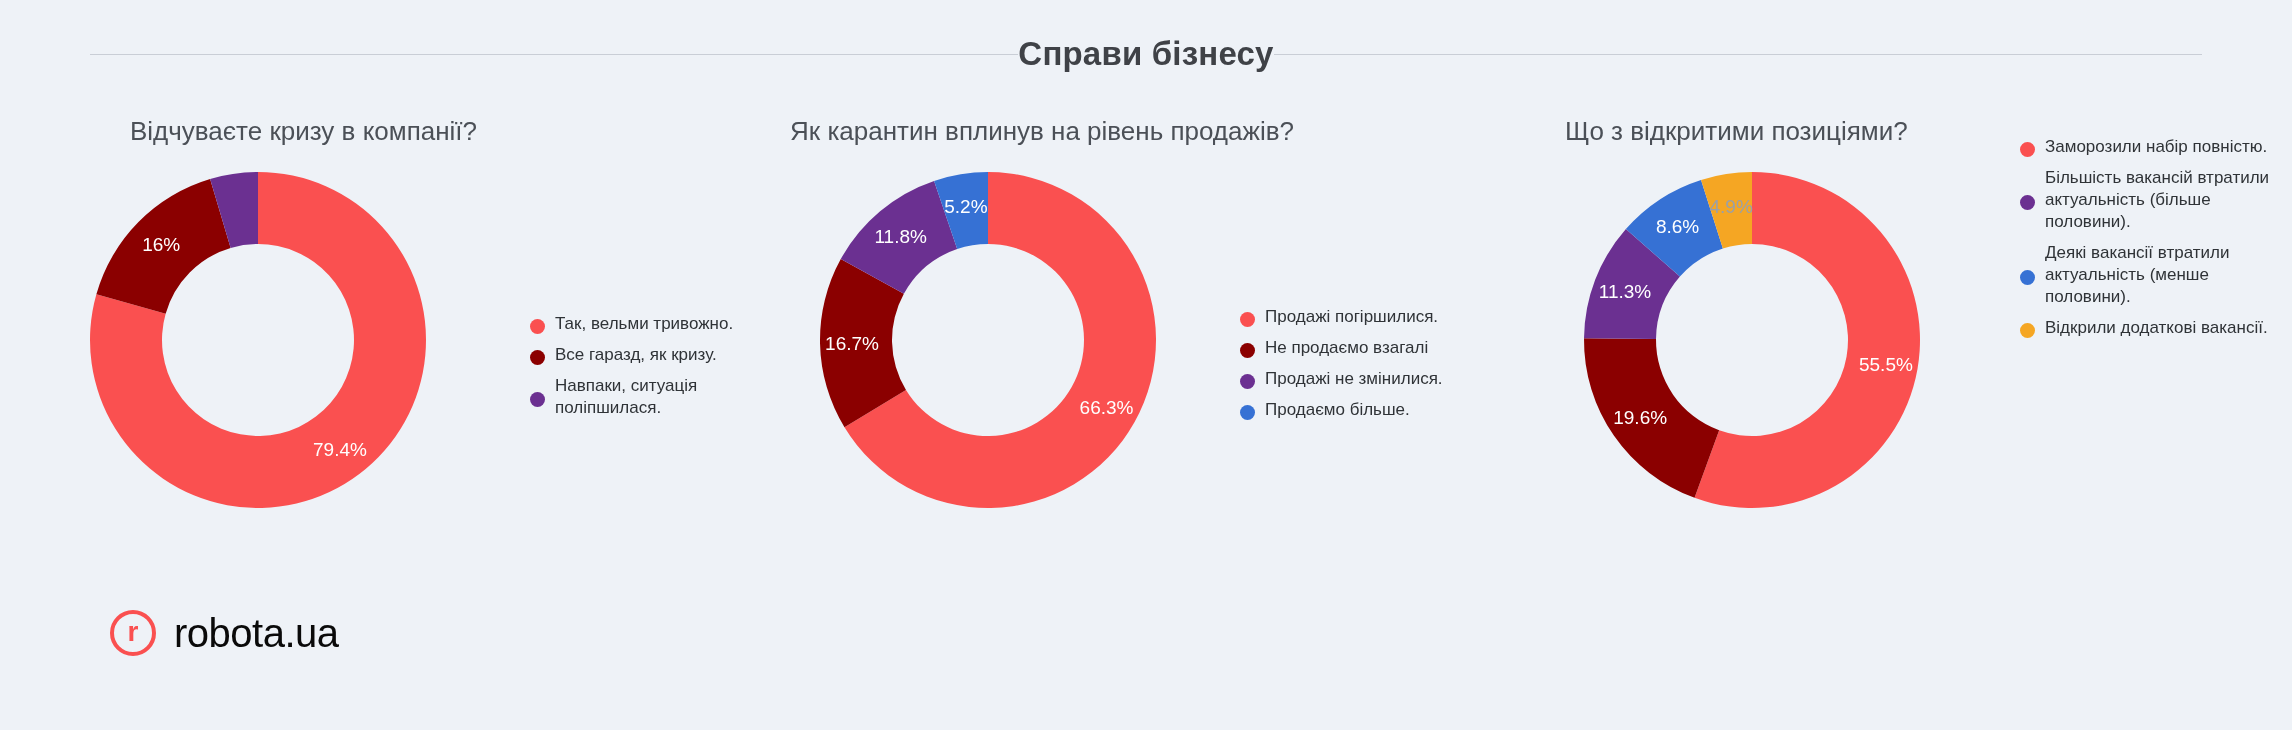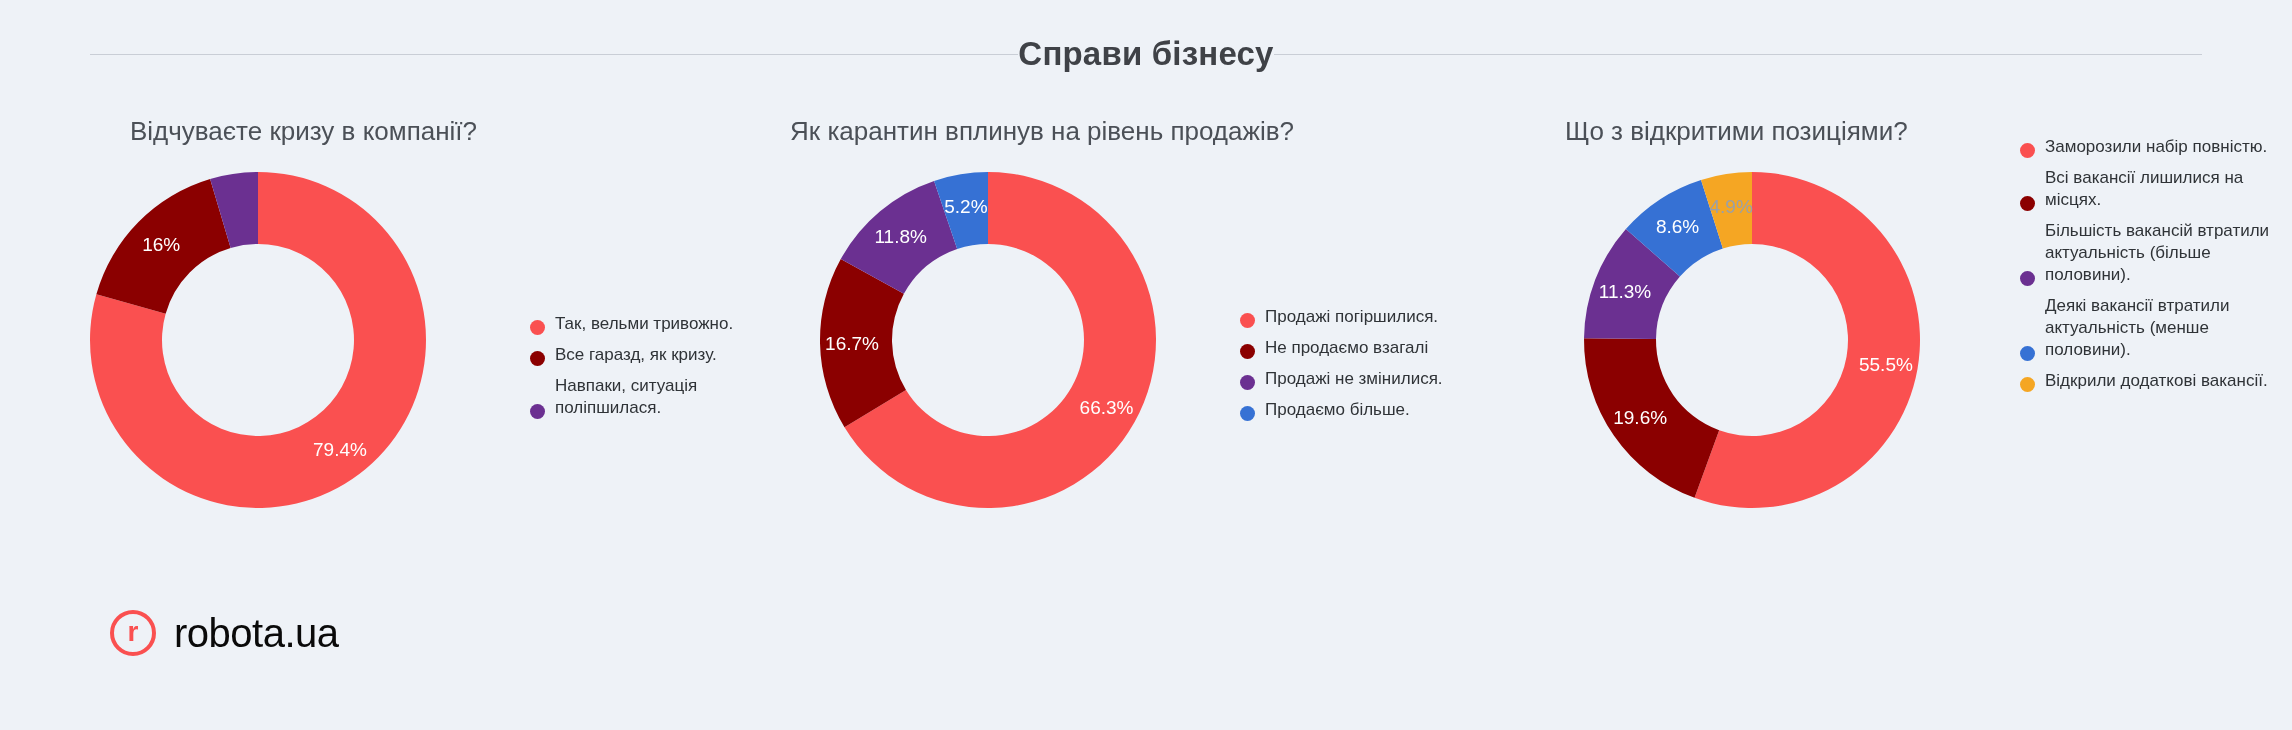--- a/index.html
+++ b/index.html
@@ -95,21 +95,21 @@
   
   .legend {
     position: absolute;
   }
   .panel-1 .legend { left: 530px; top: 205px; width: 230px; }
   .panel-2 .legend { left: 480px; top: 198px; width: 250px; }
   .panel-3 .legend { left: 500px; top: 28px;  width: 270px; }
 
   .legend-row {
     display: flex;
-    align-items: flex-end;
+    align-items: center;
     margin-bottom: 9px;
   }
   .legend-dot {
     flex: 0 0 auto;
     width: 15px;
     height: 15px;
     border-radius: 50%;
     margin-top: 4px;
     margin-right: 10px;
   }
@@ -237,24 +237,20 @@
           <path d="M 119.04073665626291 9.915167865710487 A 168 168 0 0 1 170.0000000000001 2 L 170.00000000000006 74 A 96 96 0 0 0 140.88042094643595 78.52295306612028 Z" fill="#f5a623"></path>
           <text x="149.12630494211476" y="42.61142587767955" text-anchor="middle" class="slice-label dark">4.9%</text>
         </svg>
     </div>
     <div class="legend">
       <div class="legend-row">
         <span class="legend-dot" style="background:#fa5050"></span>
         <span class="legend-text">Заморозили набір повністю.</span>
       </div>
       <div class="legend-row">
-        <span class="legend-dot" style="background:#8b0000"></span>
-        <span class="legend-text">Всі вакансії лишилися на місцях.</span>
-      </div>
-      <div class="legend-row">
         <span class="legend-dot" style="background:#6b3091"></span>
         <span class="legend-text">Більшість вакансій втратили актуальність (більше половини).</span>
       </div>
       <div class="legend-row">
         <span class="legend-dot" style="background:#3671d4"></span>
         <span class="legend-text">Деякі вакансії втратили актуальність (менше половини).</span>
       </div>
       <div class="legend-row">
         <span class="legend-dot" style="background:#f5a623"></span>
         <span class="legend-text">Відкрили додаткові вакансії.</span>

